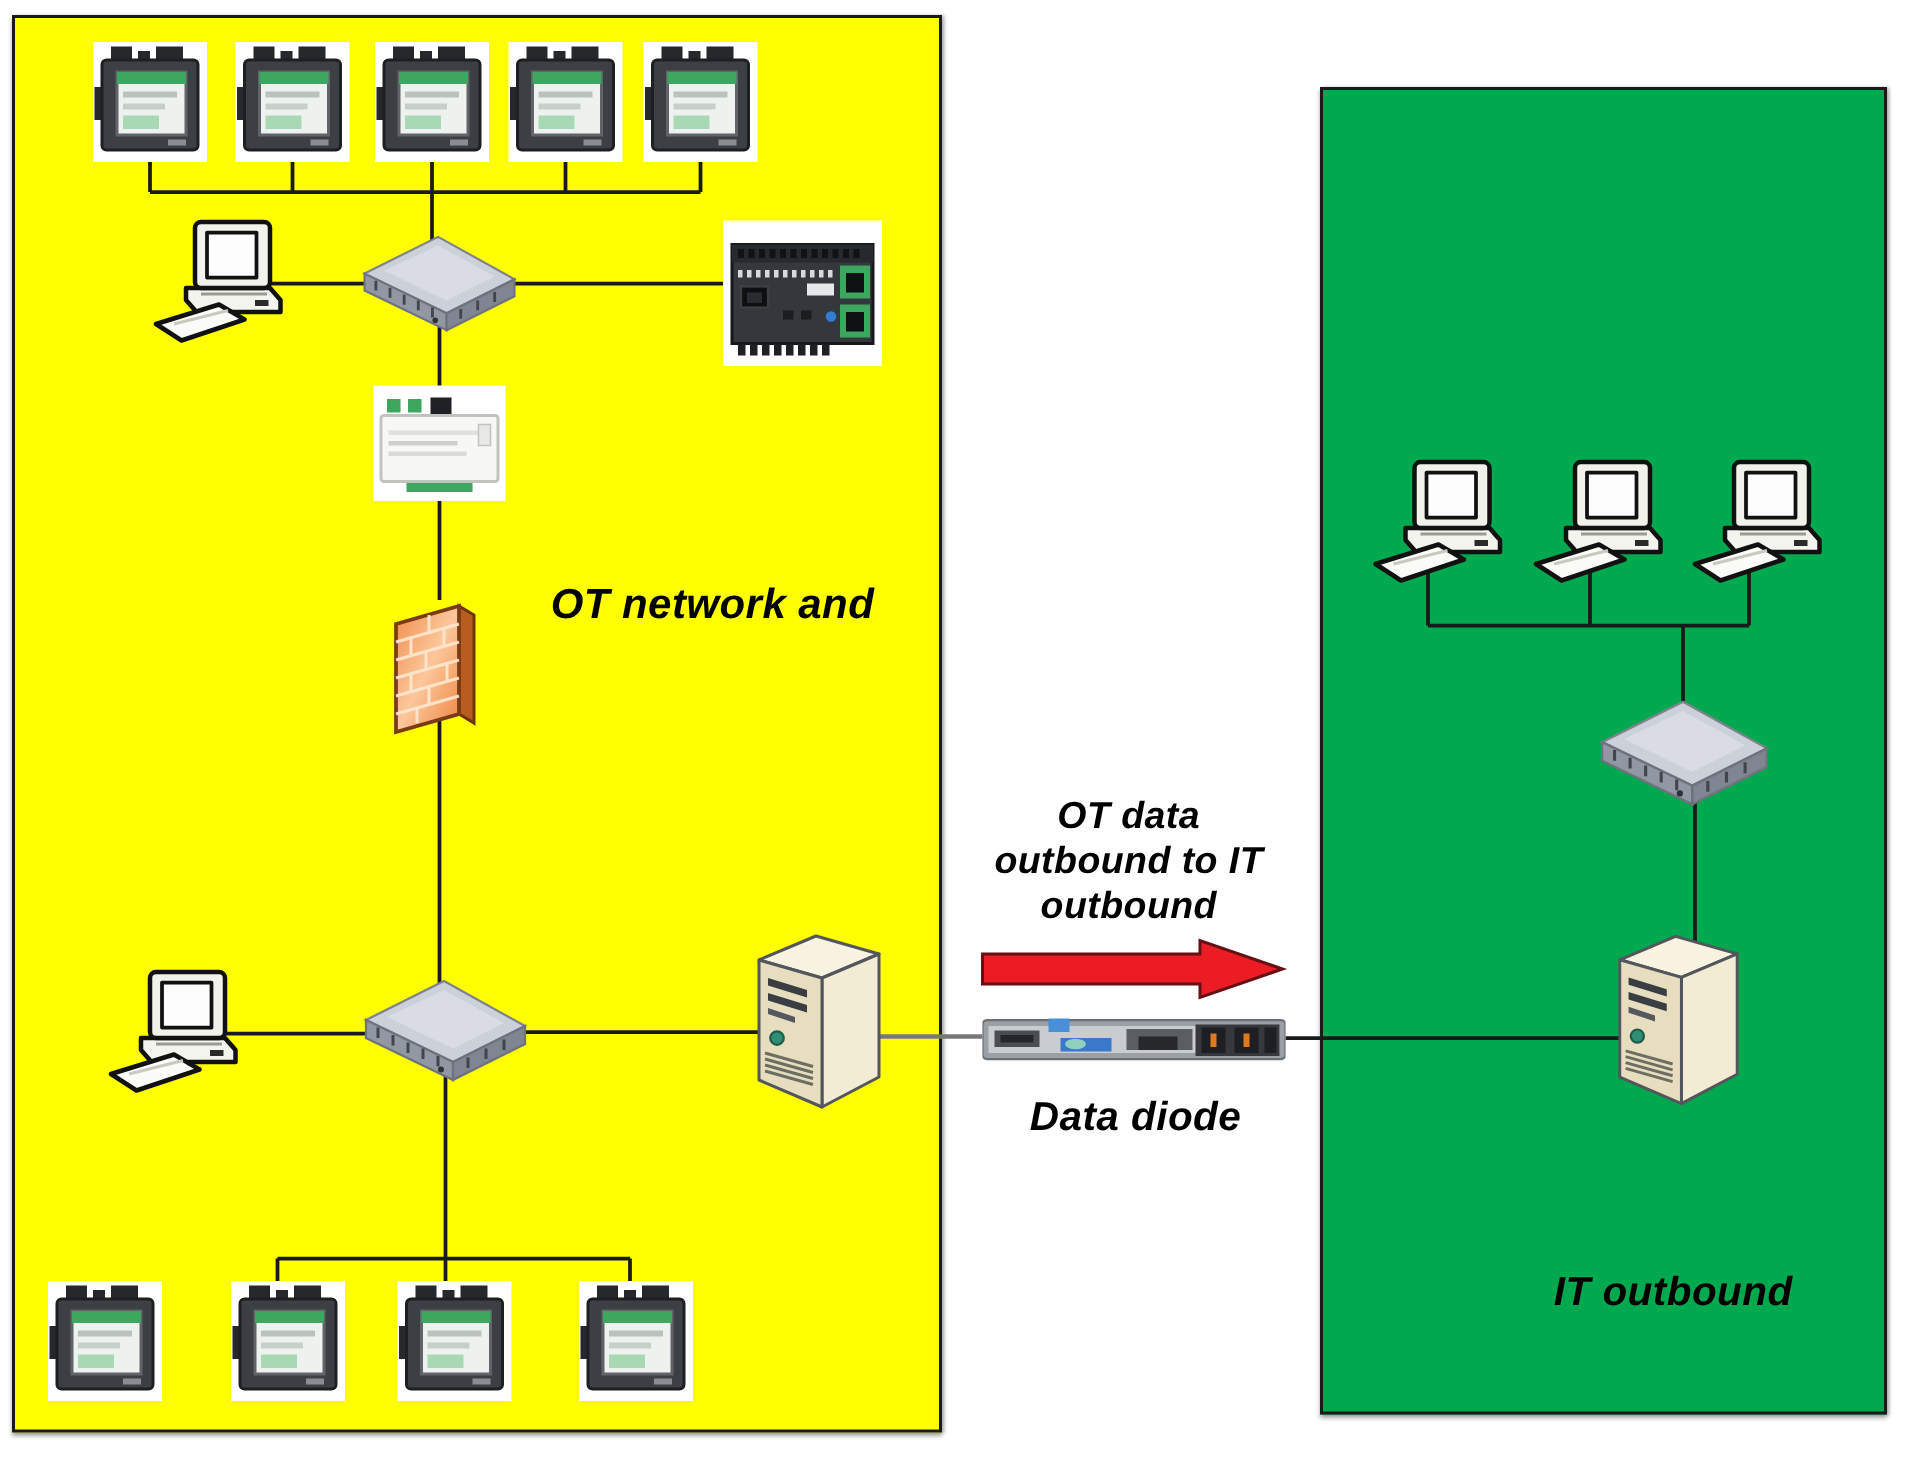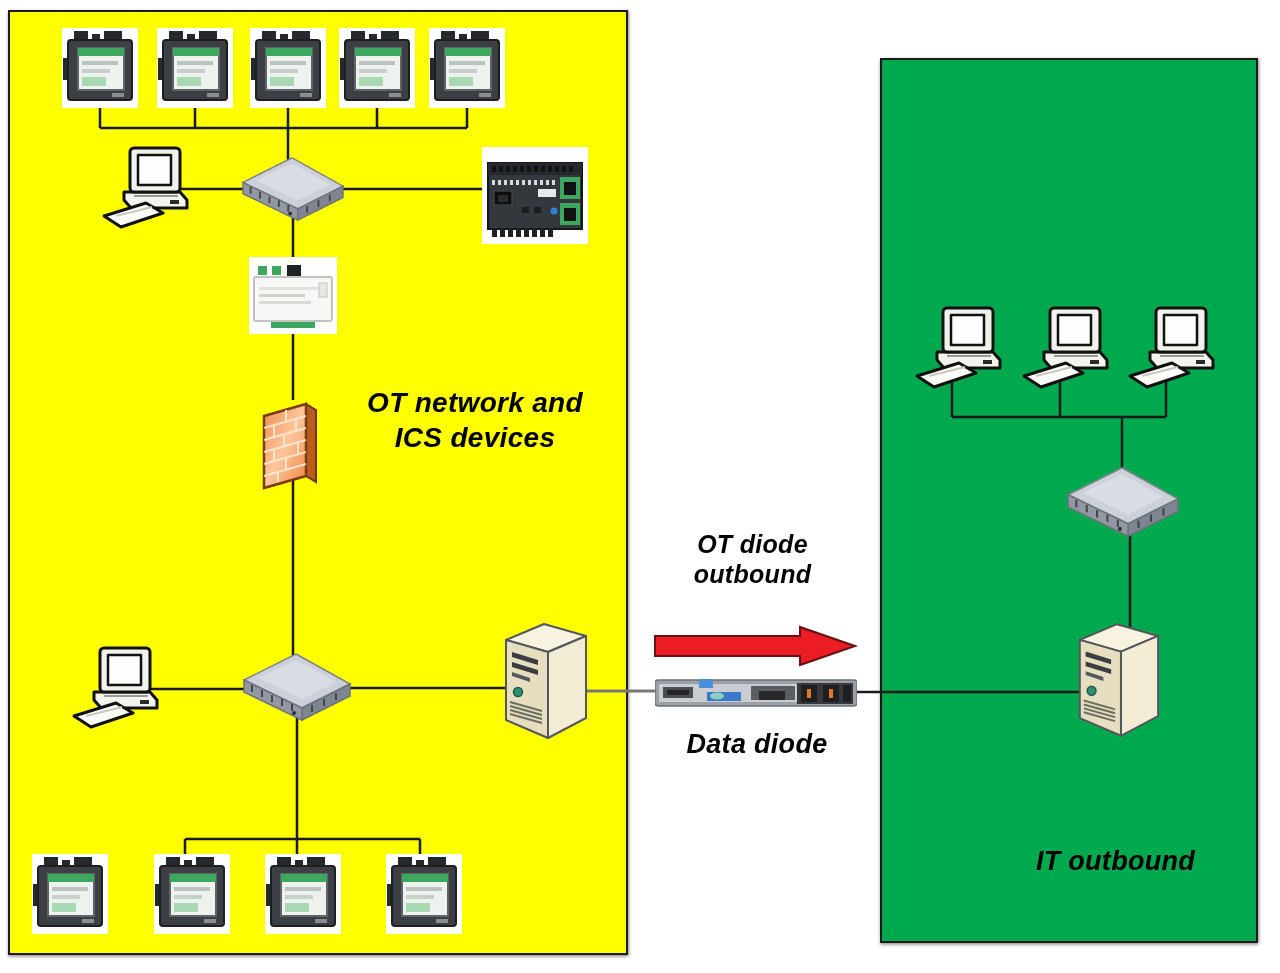--- a/index.html
+++ b/index.html
@@ -343,23 +343,23 @@
     </svg>
   </div>
 <div class="node" style="left:1072px;top:618px;width:92px;height:122px">
     <svg class="icon" viewBox="0 0 94 124">
       <use href="#sym-server"></use>
     </svg>
   </div>
 
 <div id="ot-label" class="label">
   <span style="display:block">OT network and</span>
-  <span style="display:block">ICS devices</span>
 </div>
 
 <div id="flow-label" class="label">
-  <span style="display:block">OT diode</span>
+  <span style="display:block">OT data</span>
+  <span style="display:block">outbound to IT</span>
   <span style="display:block">outbound</span>
 </div>
 
 <div id="diode-label" class="label">Data diode</div>
 
 <div id="it-label" class="label">IT outbound</div>
 
 </body></html>

